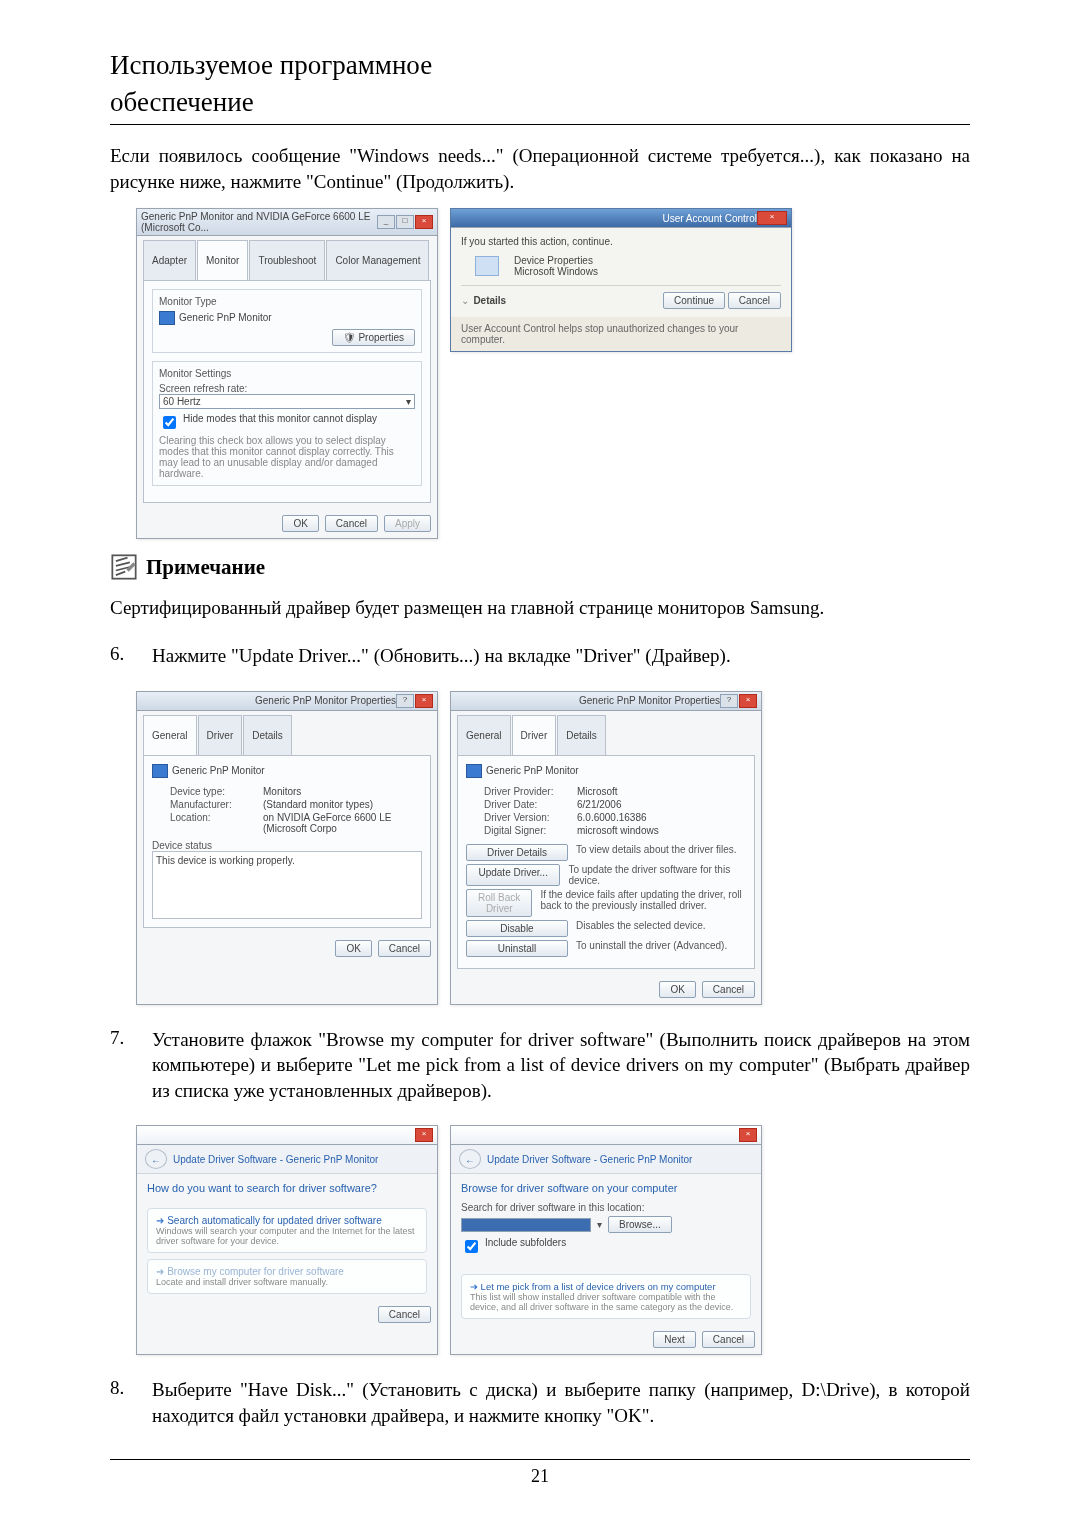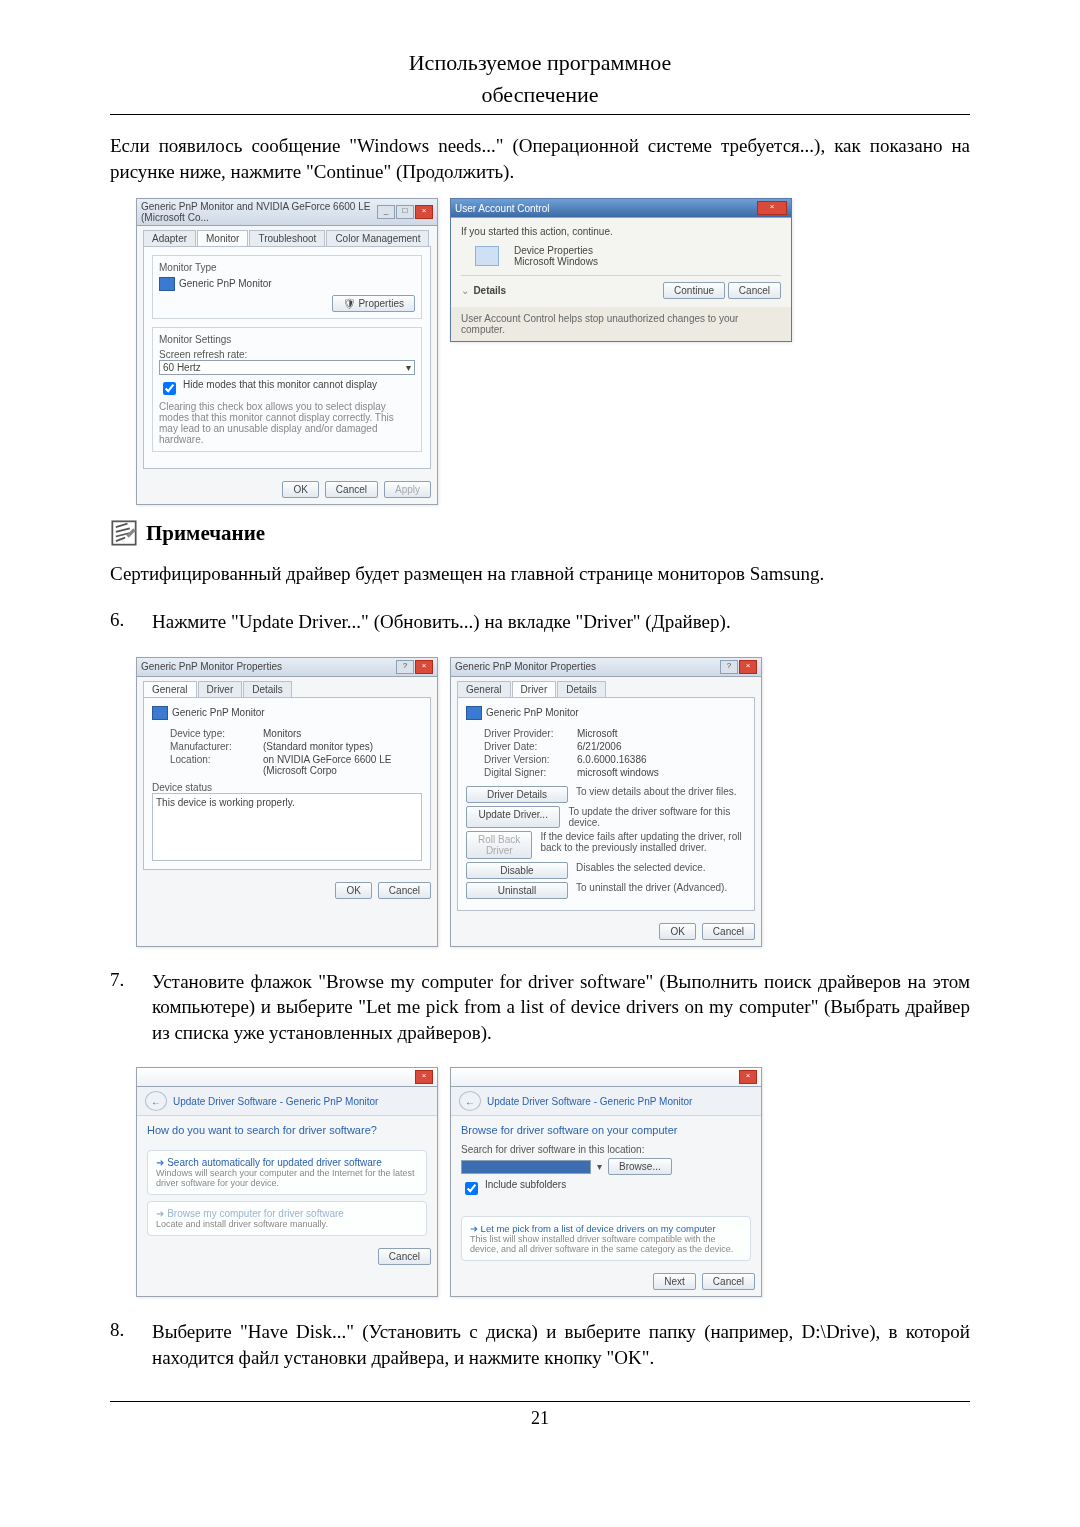--- a/index.html
+++ b/index.html
@@ -1,34 +1,34 @@
 <!DOCTYPE html>
 <html><head>
 <meta charset="utf-8">
 <style>
 html,body{margin:0;padding:0;background:#fff;color:#000;font-family:"Times New Roman",serif;font-size:19px}
 .page{width:1080px;margin:0 auto;padding:50px 110px 40px;box-sizing:border-box}
-.hdr{text-align:center;font-size:22px;margin-bottom:6px}
+.hdr{text-align:left;font-size:27px;margin-bottom:6px}
 .hr{border:none;border-top:1px solid #000;margin:0 0 18px}
 .body-text{text-align:justify;margin:14px 0;line-height:1.35}
 .note-row{display:flex;align-items:center;gap:8px;margin-bottom:8px}
 .note-row svg{width:28px;height:28px}
 .note-title{font-weight:bold;font-size:21px}
 ol.steps{list-style:none;padding:0;margin:0}
 ol.steps>li{display:flex;gap:18px;margin:22px 0}
 ol.steps>li>.num{min-width:24px}
 ol.steps>li>.txt{flex:1;text-align:justify;line-height:1.35}
 .figrow{display:flex;gap:12px;margin:14px 6px 14px 26px}
 .win{border:1px solid #9aa4b0;background:#f4f6f8;font-family:Tahoma,Arial,sans-serif;font-size:10px;color:#444;box-shadow:1px 1px 3px rgba(0,0,0,.1)}
-.titlebar{display:flex;align-items:center;justify-content:space-between;background:linear-gradient(#e7eef6,#cfd9e6);padding:2px 4px;font-size:10px;border-bottom:1px solid #9aa4b0}
+.titlebar{display:flex;align-items:center;justify-content:flex-end;background:linear-gradient(#e7eef6,#cfd9e6);padding:2px 4px;font-size:10px;border-bottom:1px solid #9aa4b0}
 .titlebar .tbtns{display:flex;gap:1px}
 .tbtn{width:16px;height:12px;background:#dbe2ea;border:1px solid #8ea0b5;font-size:8px;line-height:10px;text-align:center}
 .tbtn.x{background:#d94a3a;border-color:#b32a1a;color:#fff}
 .tabs{display:flex;gap:1px;padding:4px 6px 0}
-.tab{padding:2px 8px;border:1px solid #b7c0cb;background:#e7ecf2;border-bottom:none;font-size:10px}
+.tab{padding:14px 8px;border:1px solid #b7c0cb;background:#e7ecf2;border-bottom:none;font-size:10px}
 .tab.active{background:#fbfcfe}
 .pane{margin:0 6px 6px;border:1px solid #b7c0cb;background:#fbfcfe;padding:8px}
 .grp{border:1px solid #cfd6de;padding:6px;margin-bottom:8px}
 .lbl{font-size:10px;color:#555}
 .btn{display:inline-block;padding:2px 10px;border:1px solid #8ea0b5;background:linear-gradient(#fdfefe,#e3e9f0);font-size:10px;border-radius:2px}
 .sel{border:1px solid #8ea0b5;background:#fff;padding:1px 3px;display:flex;justify-content:space-between;align-items:flex-start;font-size:10px}
 .chk{display:flex;gap:4px;align-items:flex-start;font-size:10px;margin-top:4px}
 .mon-ico{width:14px;height:12px;background:#3b7ad1;border:1px solid #29599c;display:inline-block;margin-right:4px;vertical-align:middle}
 .uac{border:1px solid #5a7aa8}
 .uac .titlebar{background:linear-gradient(#6ea0d6,#3d6aa5);color:#fff}

